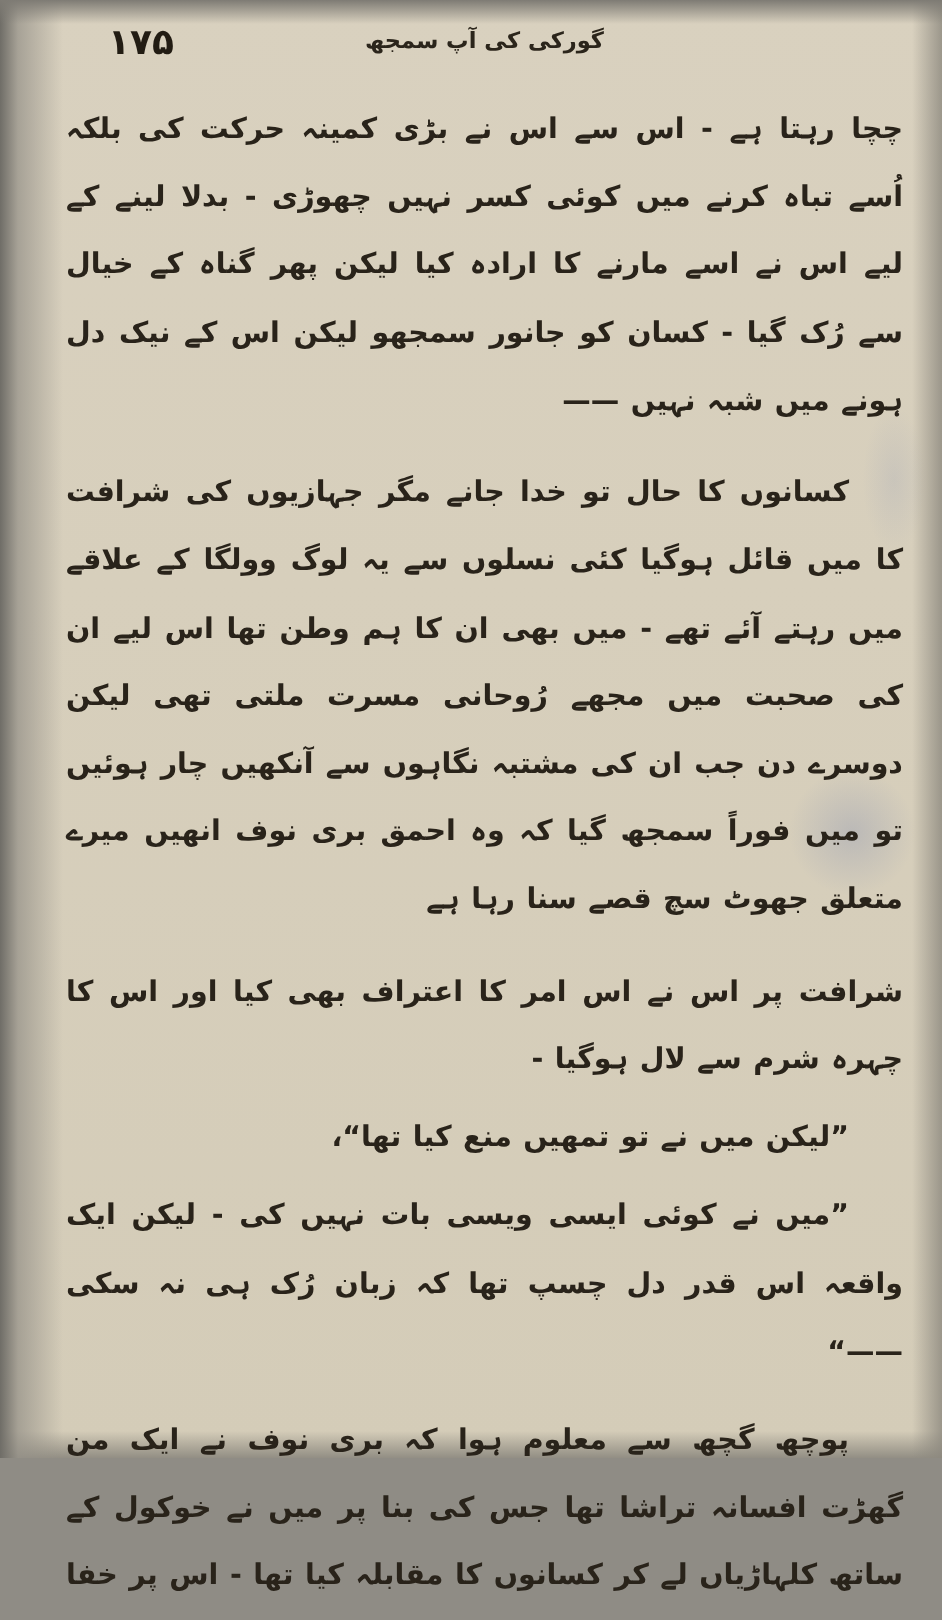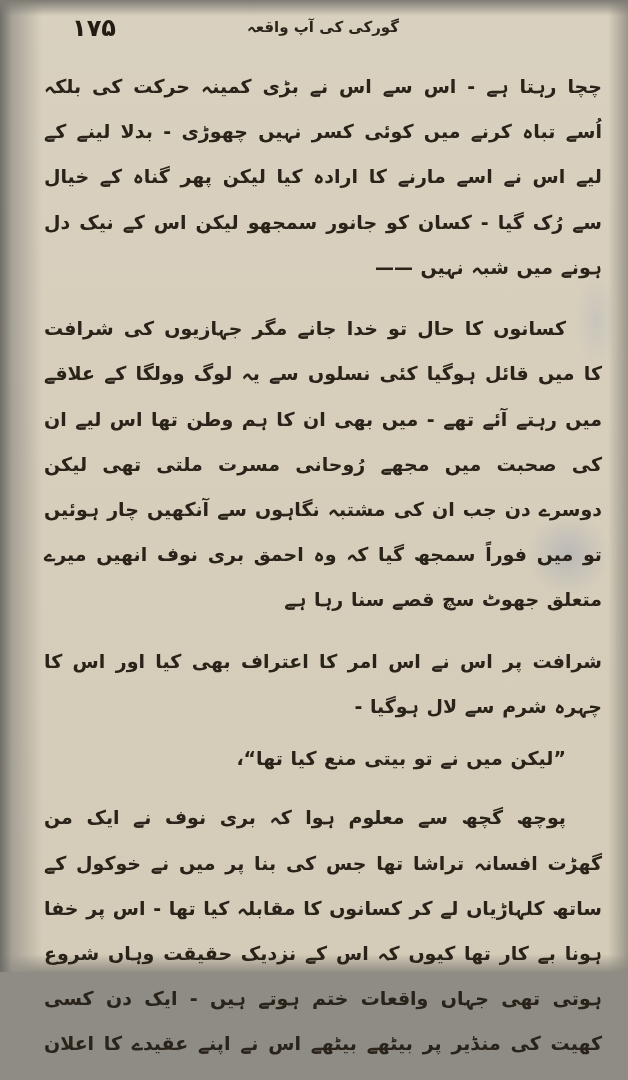--- a/index.html
+++ b/index.html
@@ -92,25 +92,26 @@
 </head>
 <body>
 
 <div class="scan">
   <div class="smudge"></div>
   <div class="smudge2"></div>
   <div class="page-inner">
 
     <div class="header">
       <span class="page-number">۱۷۵</span>
-      <span class="book-title">گورکی کی آپ واقعہ</span>
+      <span class="book-title">گورکی کی آپ سمجھ</span>
     </div>
 
     <div class="body-text">
       <p class="gap-after">چچا رہتا ہے - اس سے اس نے بڑی کمینہ حرکت کی بلکہ اُسے تباہ کرنے میں کوئی کسر نہیں چھوڑی - بدلا لینے کے لیے اس نے اسے مارنے کا ارادہ کیا لیکن پھر گناہ کے خیال سے رُک گیا - کسان کو جانور سمجھو لیکن اس کے نیک دل ہونے میں شبہ نہیں ——</p>
       <p class="indent gap-after">کسانوں کا حال تو خدا جانے مگر جہازیوں کی شرافت کا میں قائل ہوگیا کئی نسلوں سے یہ لوگ وولگا کے علاقے میں رہتے آئے تھے - میں بھی ان کا ہم وطن تھا اس لیے ان کی صحبت میں مجھے رُوحانی مسرت ملتی تھی لیکن دوسرے دن جب ان کی مشتبہ نگاہوں سے آنکھیں چار ہوئیں تو میں فوراً سمجھ گیا کہ وہ احمق بری نوف انھیں میرے متعلق جھوٹ سچ قصے سنا رہا ہے</p>
       <p>شرافت پر اس نے اس امر کا اعتراف بھی کیا اور اس کا چہرہ شرم سے لال ہوگیا -</p>
-      <p class="indent">”لیکن میں نے تو بیتی منع کیا تھا“،</p>
+      <p class="indent">”لیکن میں نے تو تمھیں منع کیا تھا“،</p>
+      <p class="indent">”میں نے کوئی ایسی ویسی بات نہیں کی - لیکن ایک واقعہ اس قدر دل چسپ تھا کہ زبان رُک ہی نہ سکی ——“</p>
       <p class="indent gap-before">پوچھ گچھ سے معلوم ہوا کہ بری نوف نے ایک من گھڑت افسانہ تراشا تھا جس کی بنا پر میں نے خوکول کے ساتھ کلہاڑیاں لے کر کسانوں کا مقابلہ کیا تھا - اس پر خفا ہونا بے کار تھا کیوں کہ اس کے نزدیک حقیقت وہاں شروع ہوتی تھی جہاں واقعات ختم ہوتے ہیں - ایک دن کسی کھیت کی منڈیر پر بیٹھے بیٹھے اس نے اپنے عقیدے کا اعلان کیا تھا کہ حق و ناحق کی تلاش ہر فرد کو اپنے دِل میں کرنی چاہیے -” وہ دیکھو “بھیڑوں کا گلہ جا رہا ہے اور ان کی نگرانی ایک گڈریا اپنے کتے کے ساتھ کر رہا ہے - ہماری رُوح کو ان سے کوئی تعلق نہیں -</p>
     </div>
 
   </div>
 </div>
 
 </body></html>

